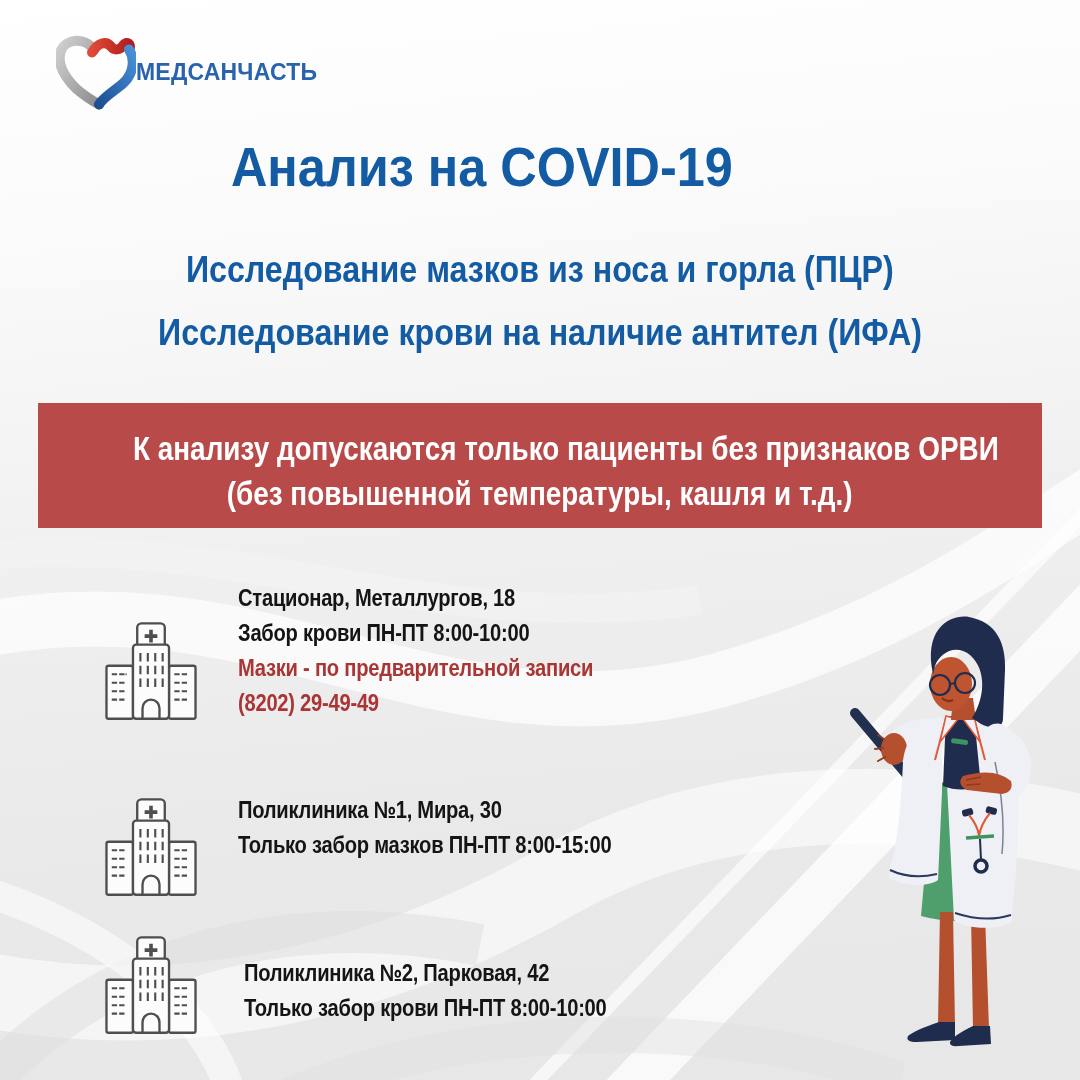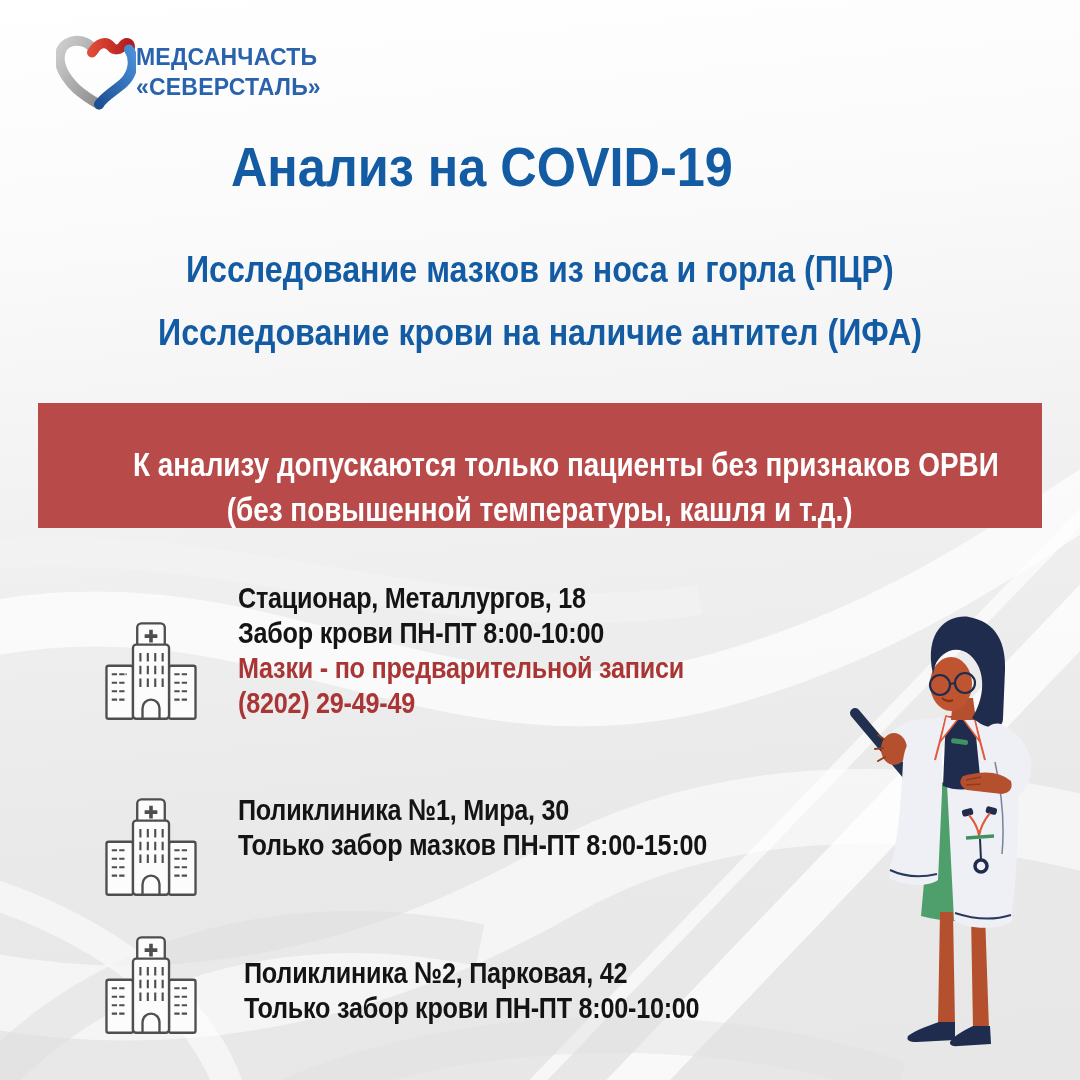--- a/index.html
+++ b/index.html
@@ -12,29 +12,29 @@
   .layer{position:absolute;}
   
   .logo{left:56px;top:34px;display:flex;align-items:center;}
   .logo-txt{color:#2a63ad;font-size:23px;line-height:30px;letter-spacing:.2px;}
   
   .title{left:0;width:963px;top:133px;text-align:center;color:#135ca4;font-size:56px;line-height:68px;}
   .subtitle{left:0;width:1080px;text-align:center;color:#135ca4;font-size:37px;line-height:46px;}
   .sub1{top:247px}.sub2{top:310px}
   
   .banner{left:38px;top:403px;width:1004px;height:125px;box-sizing:border-box;
-    background:#b94a4a;color:#ffffff;text-align:center;font-size:34px;line-height:45px;padding-top:39px;}
+    background:#b94a4a;color:#ffffff;text-align:center;font-size:34px;line-height:45px;padding-top:23px;}
   
   .cnL{display:inline-block;transform:scaleX(.84);transform-origin:0 50%;white-space:nowrap;}
   .cnC{display:inline-block;transform:scaleX(.87);transform-origin:50% 50%;white-space:nowrap;}
   .cnT{display:inline-block;transform:scaleX(.90);transform-origin:50% 50%;white-space:nowrap;}
   
   .loc-icon{left:98px;width:106px;height:106px;}
   .i1{top:617px}.i2{top:793px}.i3{top:931px}
-  .loc-text{left:238px;color:#141414;font-size:30px;line-height:35px;letter-spacing:-.3px;}
+  .loc-text{left:238px;color:#141414;font-size:24px;line-height:35px;letter-spacing:-.3px;}
   .t1{top:580px}.t2{top:792px}.t3{top:955px;left:244px;}
   .red{color:#a93535;}
   .doctor{left:845px;top:612px;width:210px;height:450px;}
 </style>
 </head>
 <body>
 
 <div class="poster">
 
   <svg class="bg-art" viewBox="0 0 1080 1080" fill="none">
@@ -63,21 +63,20 @@
           <stop offset="0" stop-color="#4a90d9"></stop>
             <stop offset="1" stop-color="#1c4f93"></stop>
         </linearGradient>
       </defs>
       <path d="M38 16 C30 2 10 4 5 16 C0 30 10 44 20 54 C28 61 36 66 43 70" stroke="url(#gG)" stroke-width="10" stroke-linecap="round"></path>
       <path d="M36 18 C42 8 50 6 55 12 C58 16 64 16 67 11 C70 7 74 8 74 13" stroke="url(#gR)" stroke-width="10" stroke-linecap="round"></path>
       <path d="M73 15 C79 24 78 38 68 48 C58 57 48 62 43 70" stroke="url(#gB)" stroke-width="10" stroke-linecap="round"></path>
     </svg>
     <div class="logo-txt">
       <div>МЕДСАНЧАСТЬ</div>
-      <div>«СЕВЕРСТАЛЬ»</div>
     </div>
   </div>
 
   <div class="layer title">
     <span class="cnT">Анализ на COVID-19</span>
   </div>
 
   <div class="layer subtitle sub1">
     <span class="cnC">Исследование мазков из носа и горла (ПЦР)</span>
   </div>

